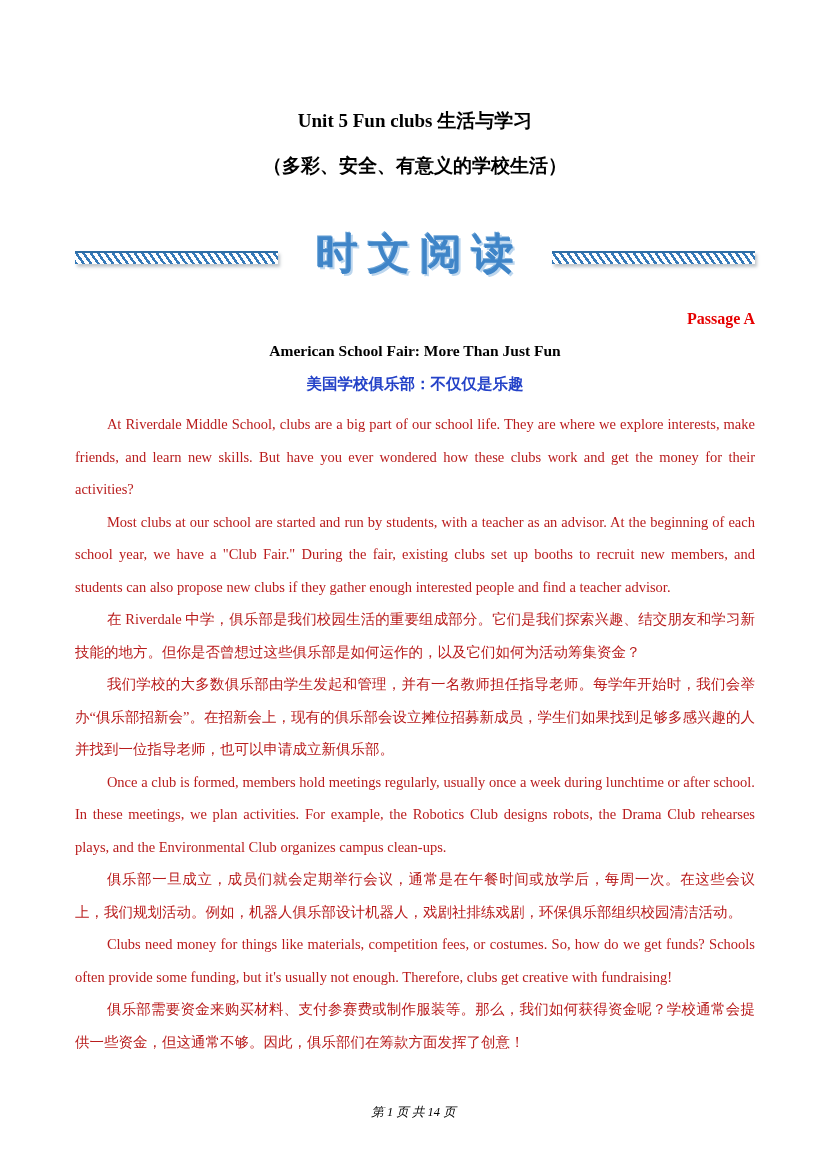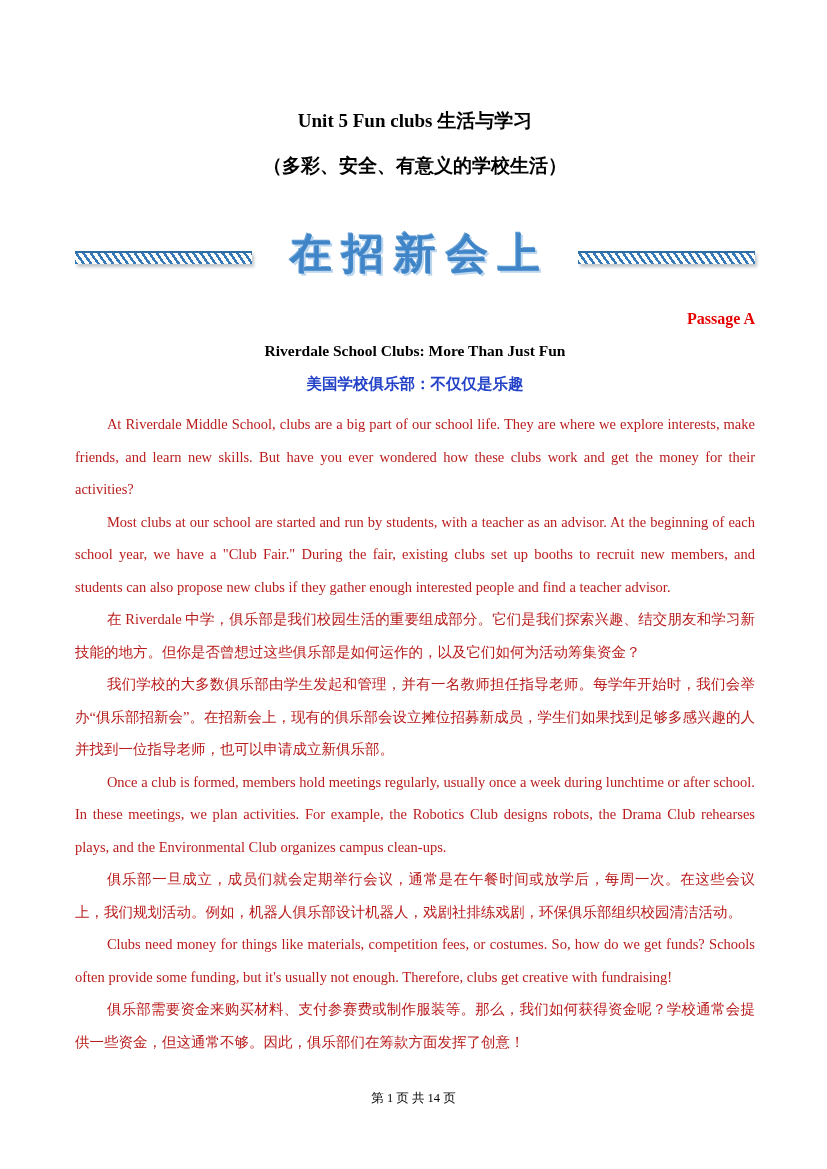--- a/index.html
+++ b/index.html
@@ -78,45 +78,46 @@
   }
   .body-text p {
     font-size: 14.5px;
     line-height: 32.5px;
     text-align: justify;
     text-indent: 2.2em;
     color: #b91c1c;
   }
   .footer {
     position: absolute;
-    bottom: 62px;
+    bottom: 48px;
     left: 0;
     width: 100%;
     text-align: center;
     font-size: 12.5px;
     color: #000000;
+    font-style: italic;
   }
 </style>
 </head>
 <body>
 
 <div class="page">
   <div class="content">
 
     <div class="doc-title">Unit 5 Fun clubs  生活与学习</div>
     <div class="doc-title">（多彩、安全、有意义的学校生活）</div>
 
     <div class="banner">
       <div class="banner-stripe"></div>
-      <div class="banner-text">在招新会上</div>
+      <div class="banner-text">时文阅读</div>
       <div class="banner-stripe"></div>
     </div>
 
     <div class="passage-label">Passage A</div>
-    <div class="passage-title-en">Riverdale School Clubs: More Than Just Fun</div>
+    <div class="passage-title-en">American School Fair: More Than Just Fun</div>
     <div class="passage-title-zh">美国学校俱乐部：不仅仅是乐趣</div>
 
     <div class="body-text">
       <p>At Riverdale Middle School, clubs are a big part of our school life. They are where we explore interests, make friends, and learn new skills. But have you ever wondered how these clubs work and get the money for their activities?</p>
       <p>Most clubs at our school are started and run by students, with a teacher as an advisor. At the beginning of each school year, we have a "Club Fair." During the fair, existing clubs set up booths to recruit new members, and students can also propose new clubs if they gather enough interested people and find a teacher advisor.</p>
       <p>在 Riverdale 中学，俱乐部是我们校园生活的重要组成部分。它们是我们探索兴趣、结交朋友和学习新技能的地方。但你是否曾想过这些俱乐部是如何运作的，以及它们如何为活动筹集资金？</p>
       <p>我们学校的大多数俱乐部由学生发起和管理，并有一名教师担任指导老师。每学年开始时，我们会举办“俱乐部招新会”。在招新会上，现有的俱乐部会设立摊位招募新成员，学生们如果找到足够多感兴趣的人并找到一位指导老师，也可以申请成立新俱乐部。</p>
       <p>Once a club is formed, members hold meetings regularly, usually once a week during lunchtime or after school. In these meetings, we plan activities. For example, the Robotics Club designs robots, the Drama Club rehearses plays, and the Environmental Club organizes campus clean-ups.</p>
       <p>俱乐部一旦成立，成员们就会定期举行会议，通常是在午餐时间或放学后，每周一次。在这些会议上，我们规划活动。例如，机器人俱乐部设计机器人，戏剧社排练戏剧，环保俱乐部组织校园清洁活动。</p>
       <p>Clubs need money for things like materials, competition fees, or costumes. So, how do we get funds? Schools often provide some funding, but it's usually not enough. Therefore, clubs get creative with fundraising!</p>

